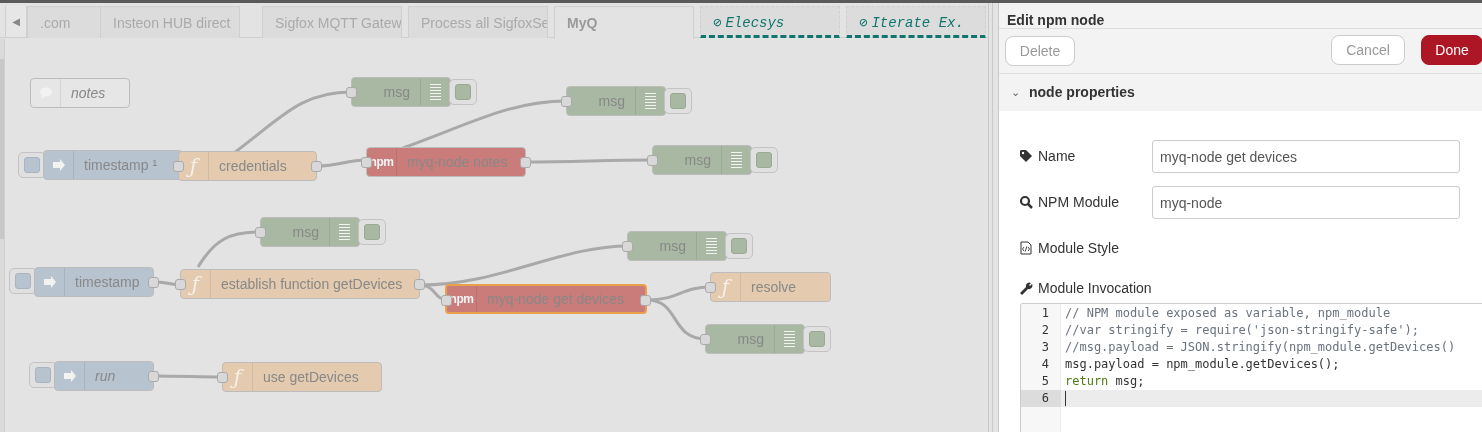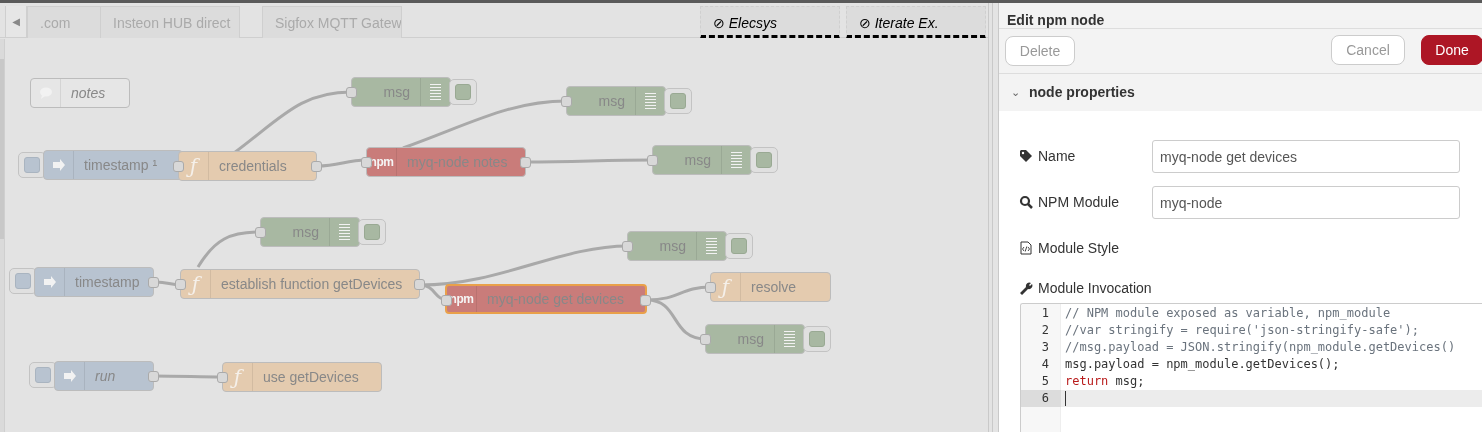--- a/index.html
+++ b/index.html
@@ -10,21 +10,21 @@
     background: #e4e4e4;
   }
   .topbar { position: absolute; left: 0; top: 0; width: 1482px; height: 3px; background: #5a5a5a; }
 
   
   .workspace { position: absolute; left: 0; top: 3px; width: 993px; height: 429px; background: #e3e3e3; }
   .tabbar { position: absolute; left: 0; top: 0; width: 993px; height: 35px; background: #e3e3e3; border-bottom: 1px solid #cfcfcf; }
   .tab-scroll-left { position: absolute; left: 5px; top: 3px; width: 22px; height: 31px; border-right: 1px solid #cfcfcf; border-left: 1px solid #cfcfcf; background: #e6e6e6; display: flex; align-items: center; justify-content: center; color: #888; font-size: 10px; cursor: pointer; }
   .tab { position: absolute; top: 3px; height: 32px; border: 1px solid #cfcfcf; border-bottom: none; background: #dcdcdc; color: #aaa; font-size: 14px; line-height: 32px; padding-left: 12px; white-space: nowrap; overflow: hidden; cursor: pointer; }
   .tab.active { background: #e3e3e3; color: #999; font-weight: bold; height: 33px; }
-  .tab.disabled { border-style: dashed; font-style: italic; color: #000000; }
+  .tab.disabled { border-style: dashed; font-style: italic; color: #0f766e; font-family: Liberation Mono, monospace; }
   .tab .ban { font-style: normal; margin-right: 4px; }
 
   .canvas { position: absolute; left: 0; top: 36px; width: 988px; height: 393px; overflow: hidden; }
   .vscroll { position: absolute; left: 0; top: 36px; width: 5px; height: 393px; background: #dadada; border-right: 1px solid #cfcfcf; }
   .vscroll-thumb { position: absolute; left: 0; top: 20px; width: 4px; height: 180px; background: #c8c8c8; }
   .divider { position: absolute; left: 988px; top: 0; width: 5px; height: 429px; background: #e3e3e3; border-left: 1px solid #c9c9c9; border-right: 1px solid #c9c9c9; }
 
   svg.wires { position: absolute; left: 0; top: 0; width: 988px; height: 393px; pointer-events: none; }
 
   .node { position: absolute; height: 30px; border: 1px solid #bcbcbc; border-radius: 4px; color: #888; font-size: 14px; display: flex; align-items: center; }
@@ -65,37 +65,39 @@
   .form-select { position: absolute; left: 153px; height: 34px; border: 1px solid #ccc; border-radius: 3px; padding: 0 11px; font-size: 14px; color: #555; display: flex; align-items: center; background: #fff; }
   .form-select .caret { position: absolute; right: 6px; font-size: 9px; color: #555; }
   .editor { position: absolute; left: 21px; top: 300px; width: 462px; height: 129px; border: 1px solid #ccc; border-radius: 3px 0 0 0; border-right: none; border-bottom: none; background: #fff; overflow: hidden; }
   .gutter { position: absolute; left: 0; top: 0; width: 40px; height: 100%; background: #f7f7f7; border-right: 1px solid #eee; }
   .code-line { position: absolute; left: 0; height: 17px; width: 100%; font-family: "DejaVu Sans Mono", monospace; font-size: 12px; line-height: 17px; white-space: pre; }
   .code-line.active { background: #ececec; }
   .code-line .ln { position: absolute; left: 0; width: 28px; text-align: right; color: #333; }
   .code-line.active .ln { background: #dcdcdc; width: 40px; padding-right: 12px; }
   .code-line .txt { position: absolute; left: 44px; color: #333; }
   .code-line .cmt { color: #6a737d; }
-  .code-line .kw { color: #b91c1c; }
+  .code-line .kw { color: #4d7c0f; }
   .cursor { display: inline-block; width: 1px; height: 15px; background: #333; vertical-align: middle; }
   .icon-svg { width: 14px; height: 14px; flex: none; }
 </style>
 </head>
 <body>
 
 <div class="topbar"></div>
 
 <div class="workspace">
   <div class="tabbar">
     <div class="tab-scroll-left">
         <span>◀</span>
       </div>
     <div class="tab" style="left:27px;width:82px;"><span>.com</span></div>
     <div class="tab" style="left:100px;width:140px;"><span>Insteon HUB direct</span></div>
     <div class="tab" style="left:262px;width:140px;"><span>Sigfox MQTT Gatew</span></div>
+    <div class="tab" style="left:408px;width:140px;"><span>Process all SigfoxSe</span></div>
+    <div class="tab active" style="left:554px;width:140px;"><span>MyQ</span></div>
     <div class="tab disabled" style="left:700px;width:140px;"><span class="ban">⊘</span><span>Elecsys</span></div>
     <div class="tab disabled" style="left:846px;width:140px;"><span class="ban">⊘</span><span>Iterate Ex.</span></div>
   </div>
 
   <div class="vscroll">
       <div class="vscroll-thumb"></div>
     </div>
 
   <div class="canvas">
     <svg class="wires" viewBox="0 0 988 393">

